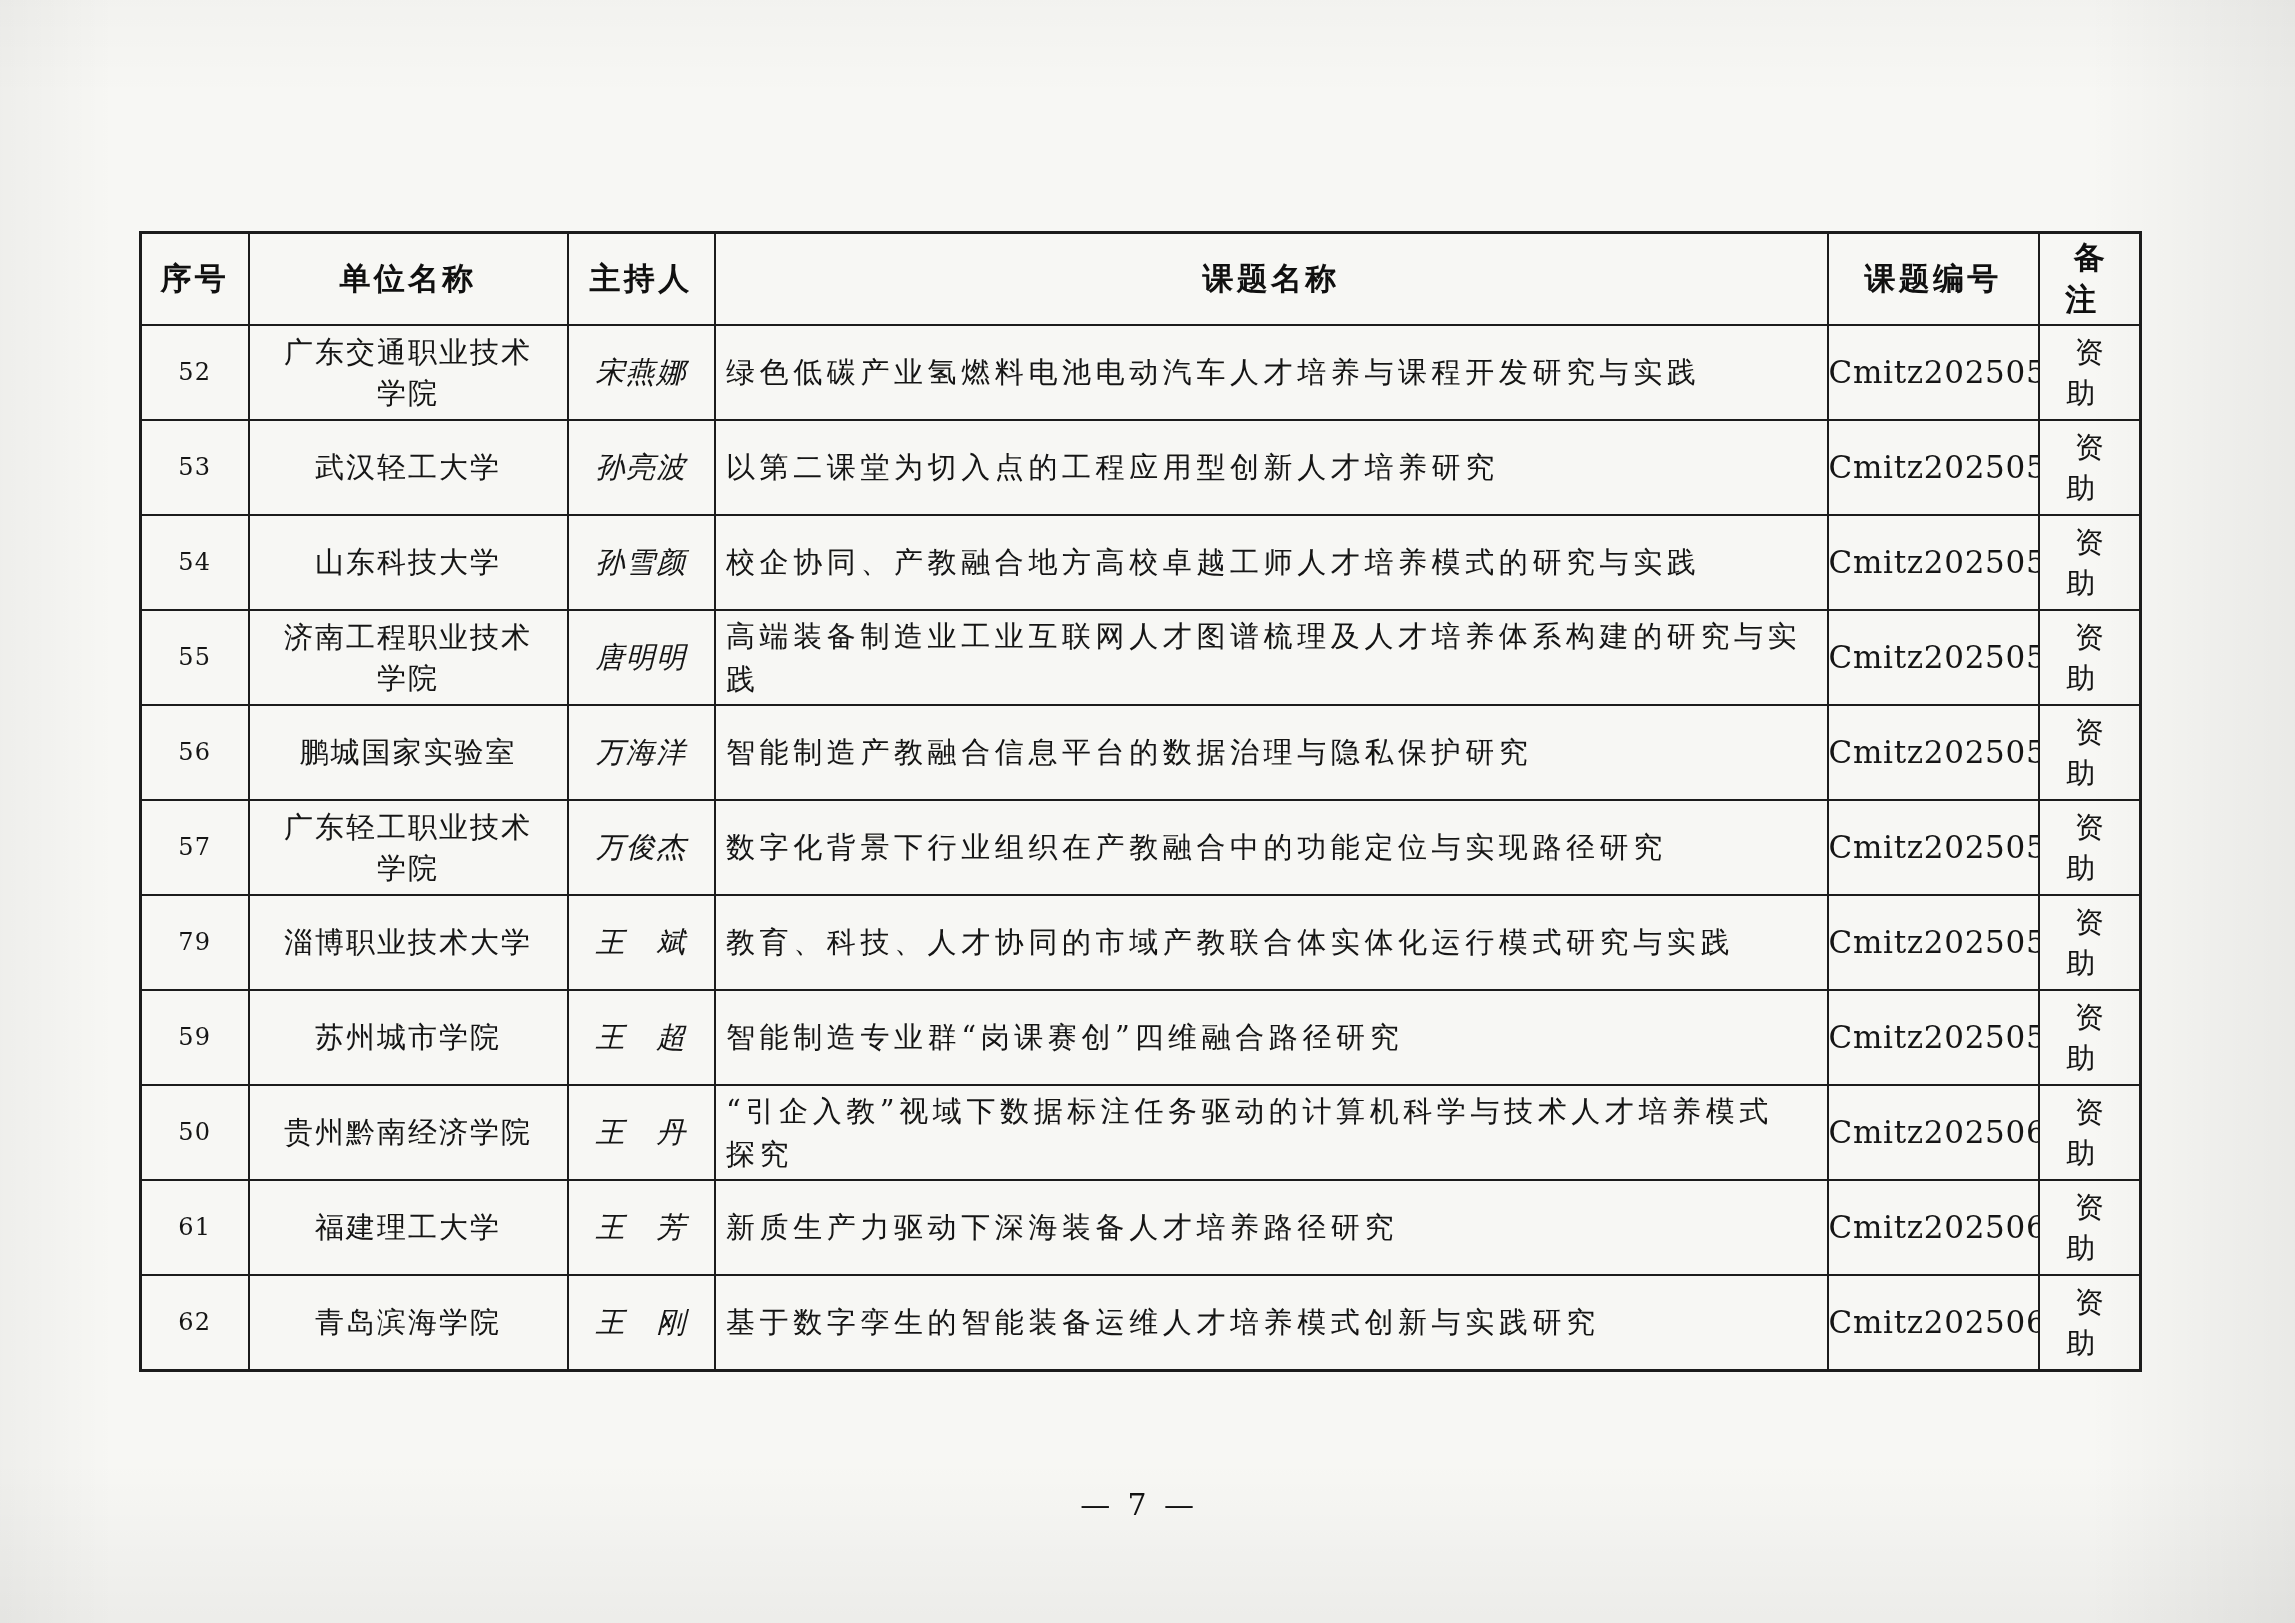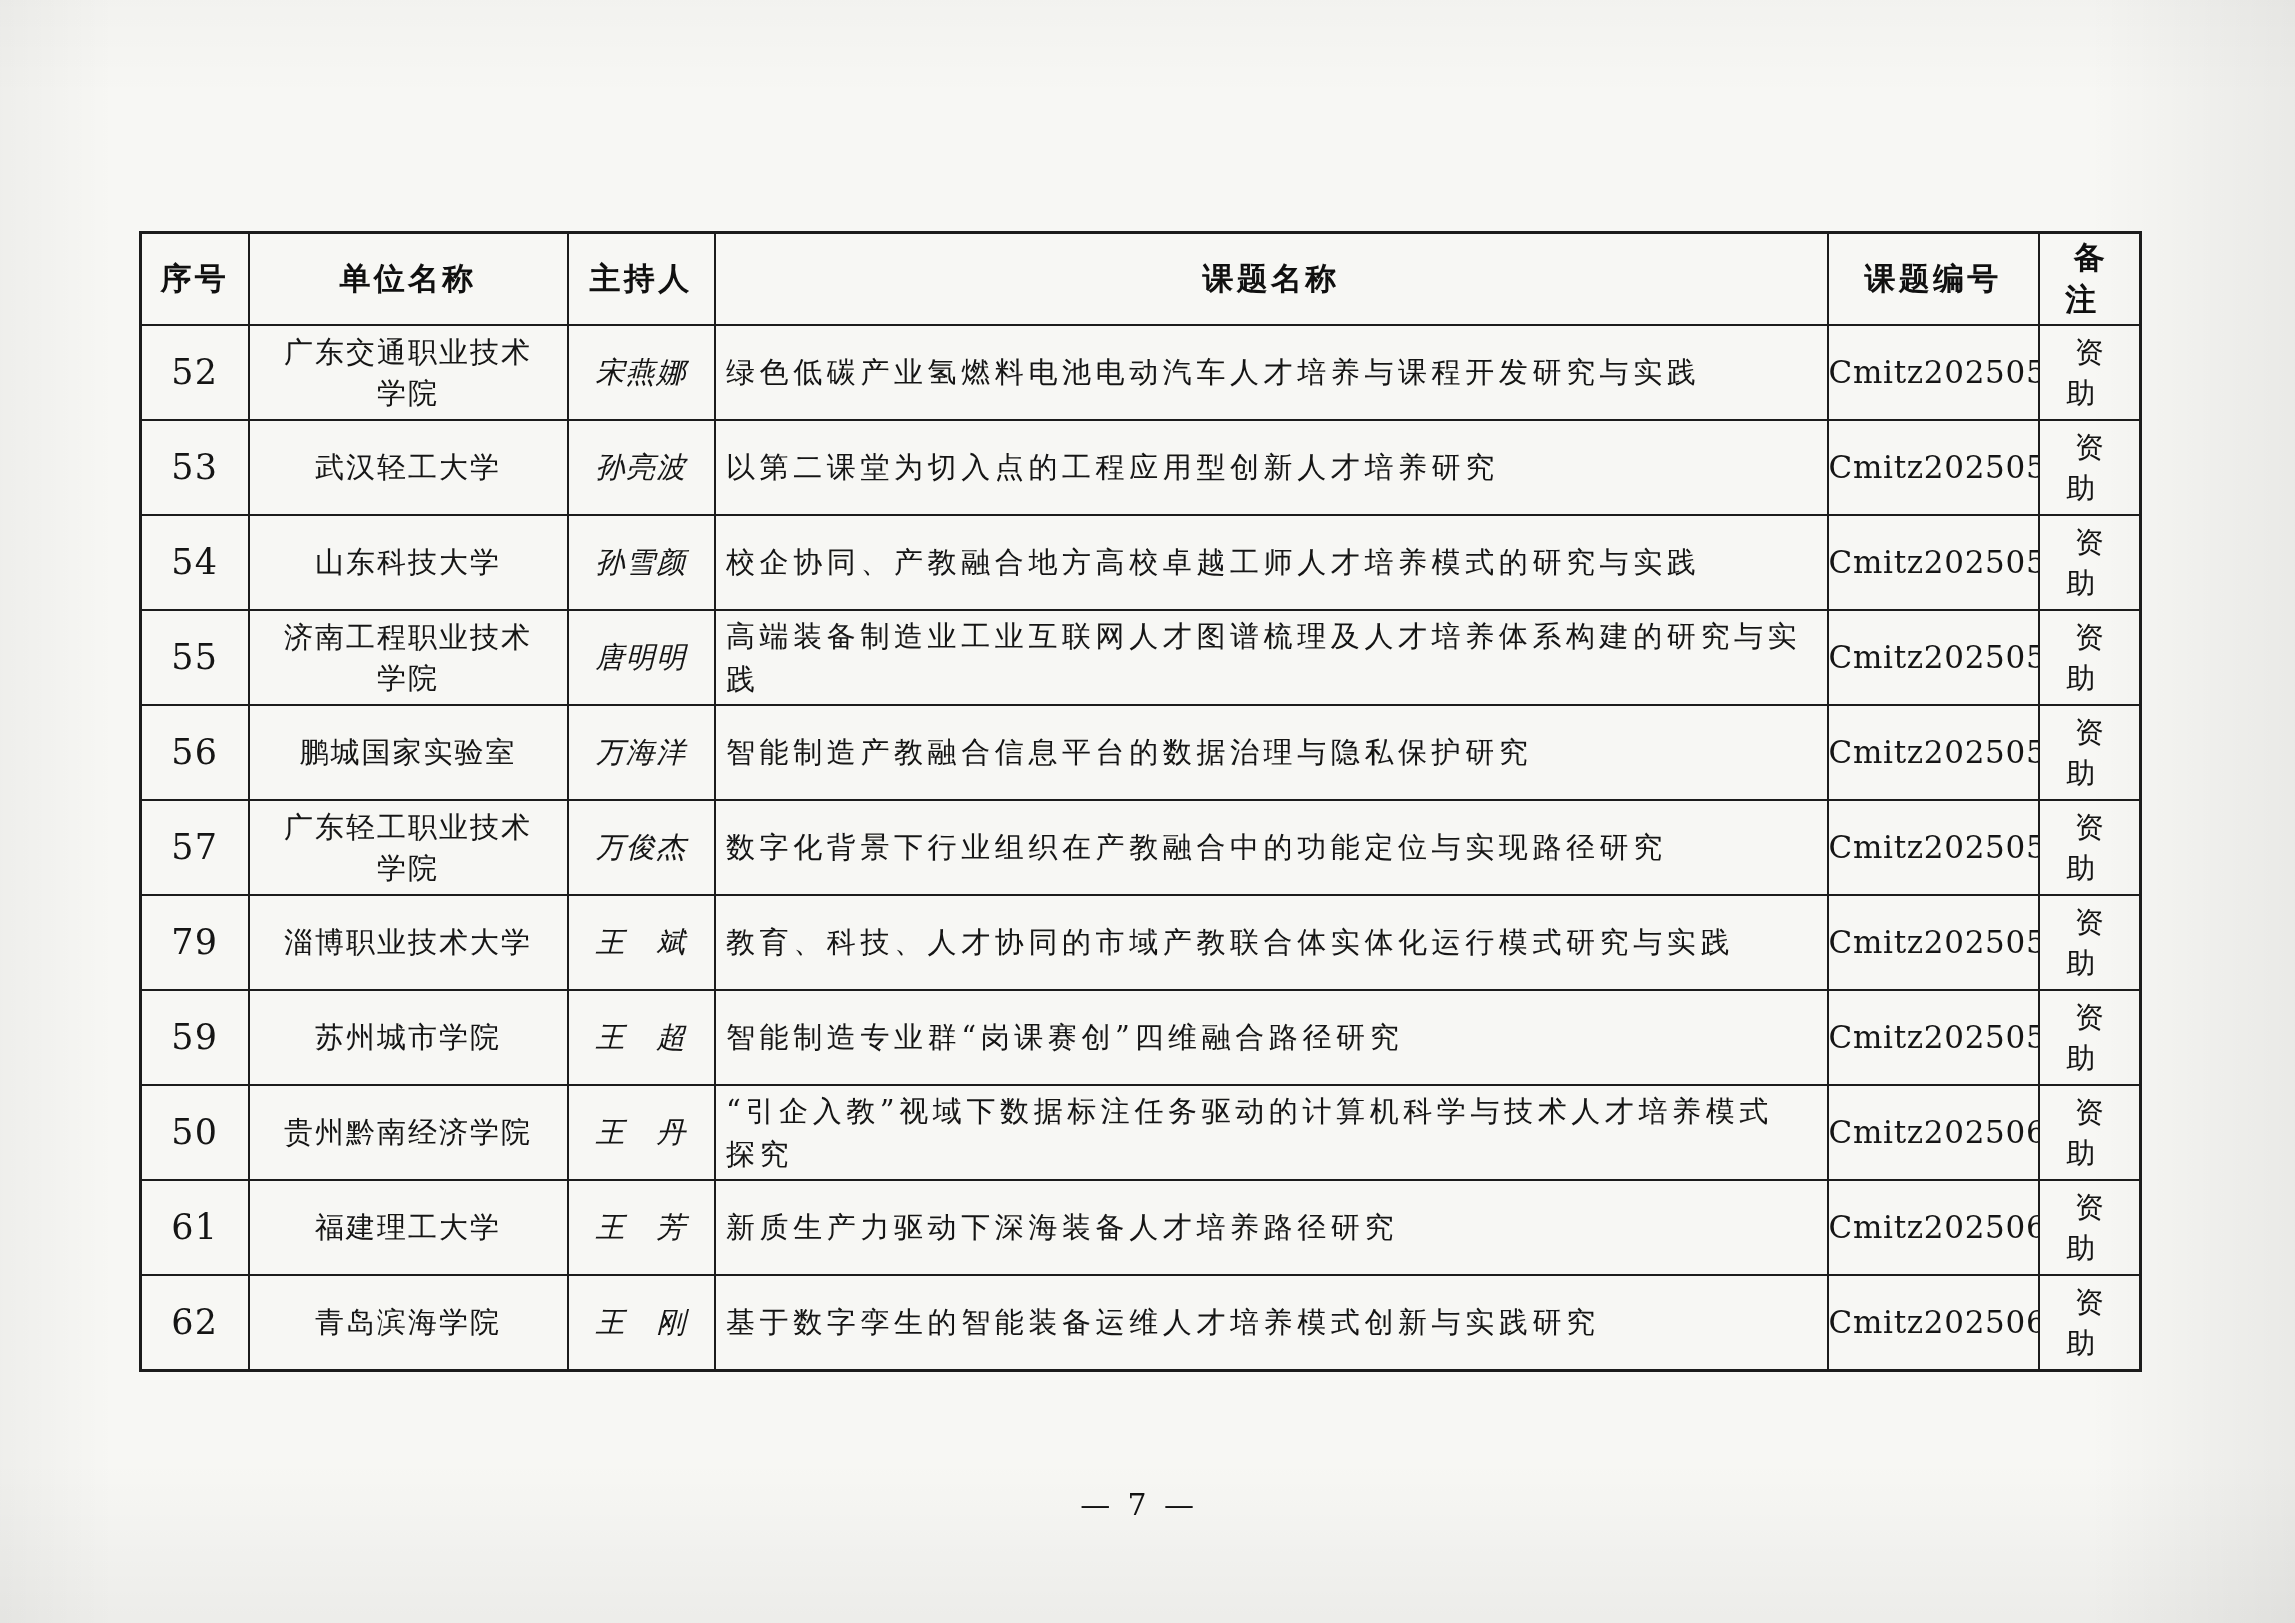--- a/index.html
+++ b/index.html
@@ -55,21 +55,21 @@
     text-indent: 17px;
   }
 
   tbody td {
     height: 93px;
     font-size: 29px;
     line-height: 41px;
   }
 
   td.cell-no {
-    font-size: 35px;
+    font-size: 24px;
     letter-spacing: 1.3px;
   }
   td.cell-unit {
     white-space: pre-line;
     letter-spacing: 2px;
     padding: 0 5.2px;
     margin-left: 44px;
   }
   td.cell-leader {
     letter-spacing: 1.3px;

